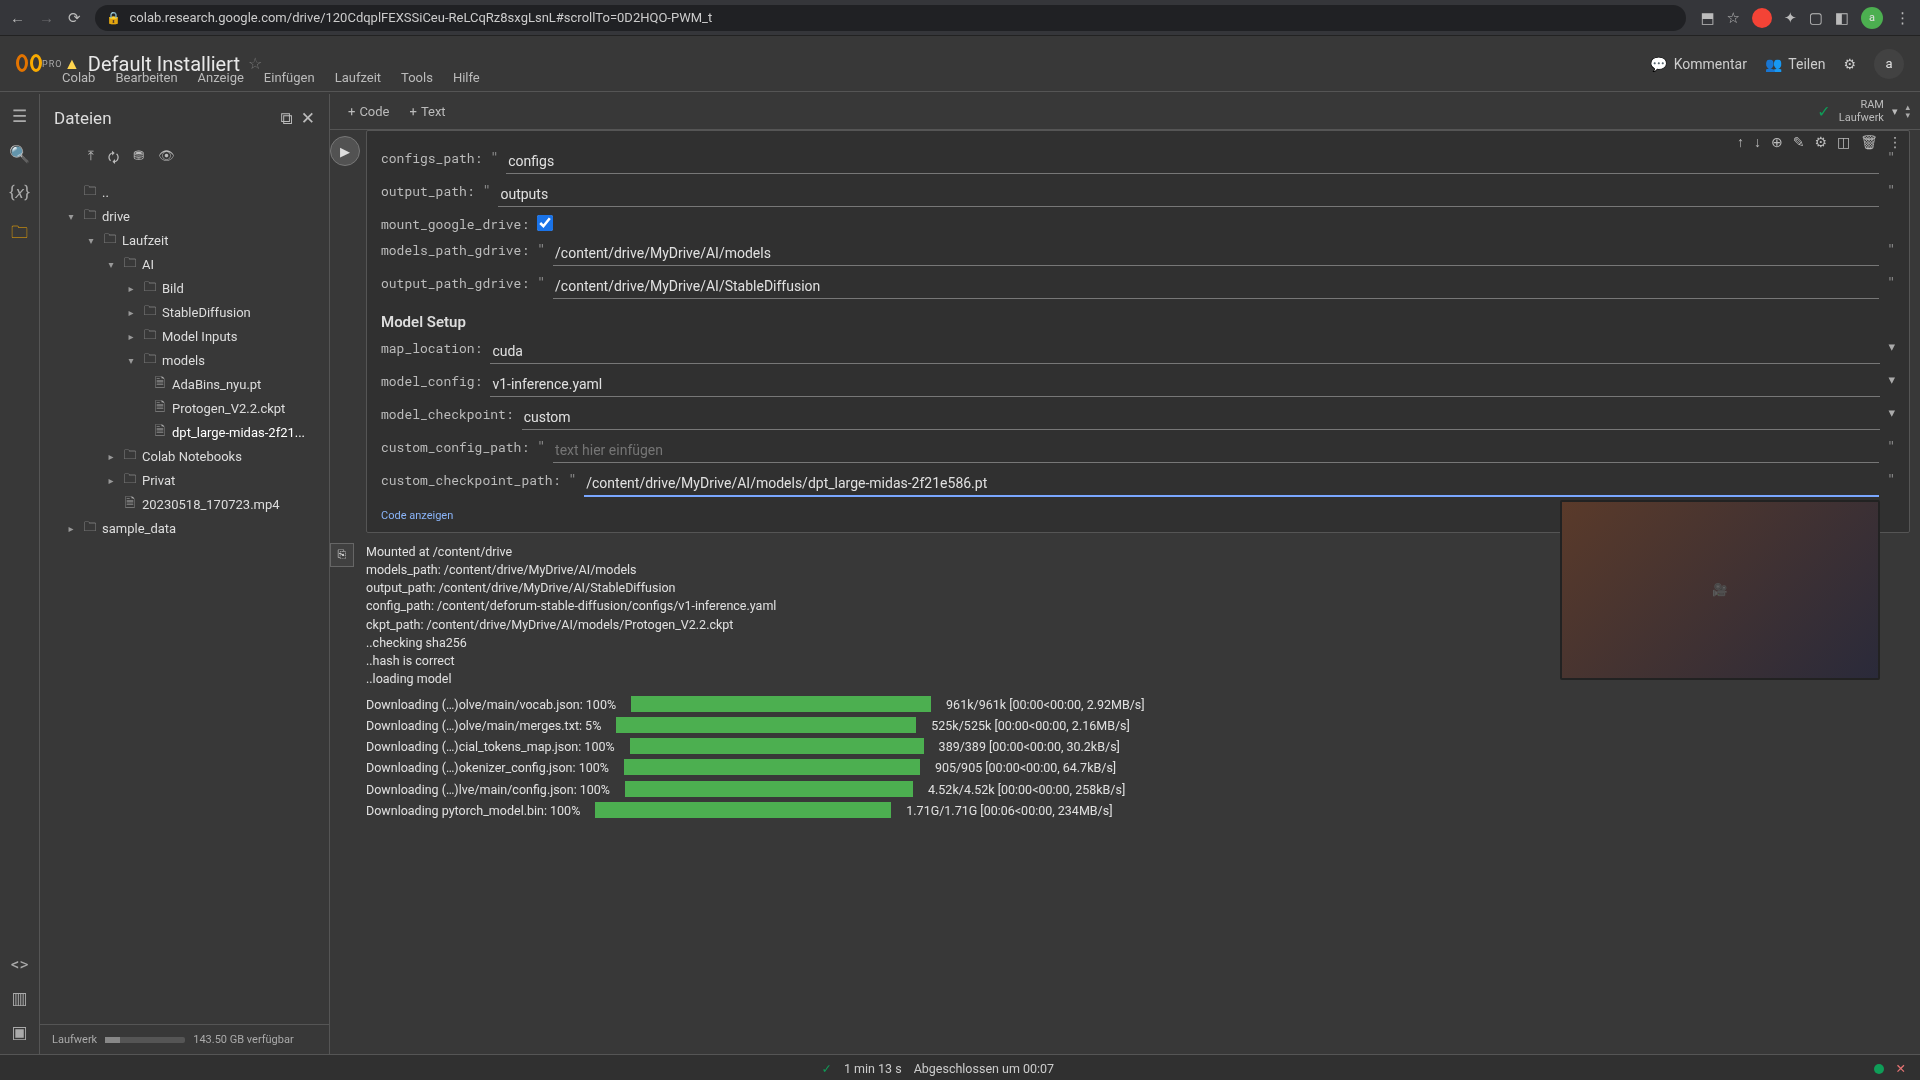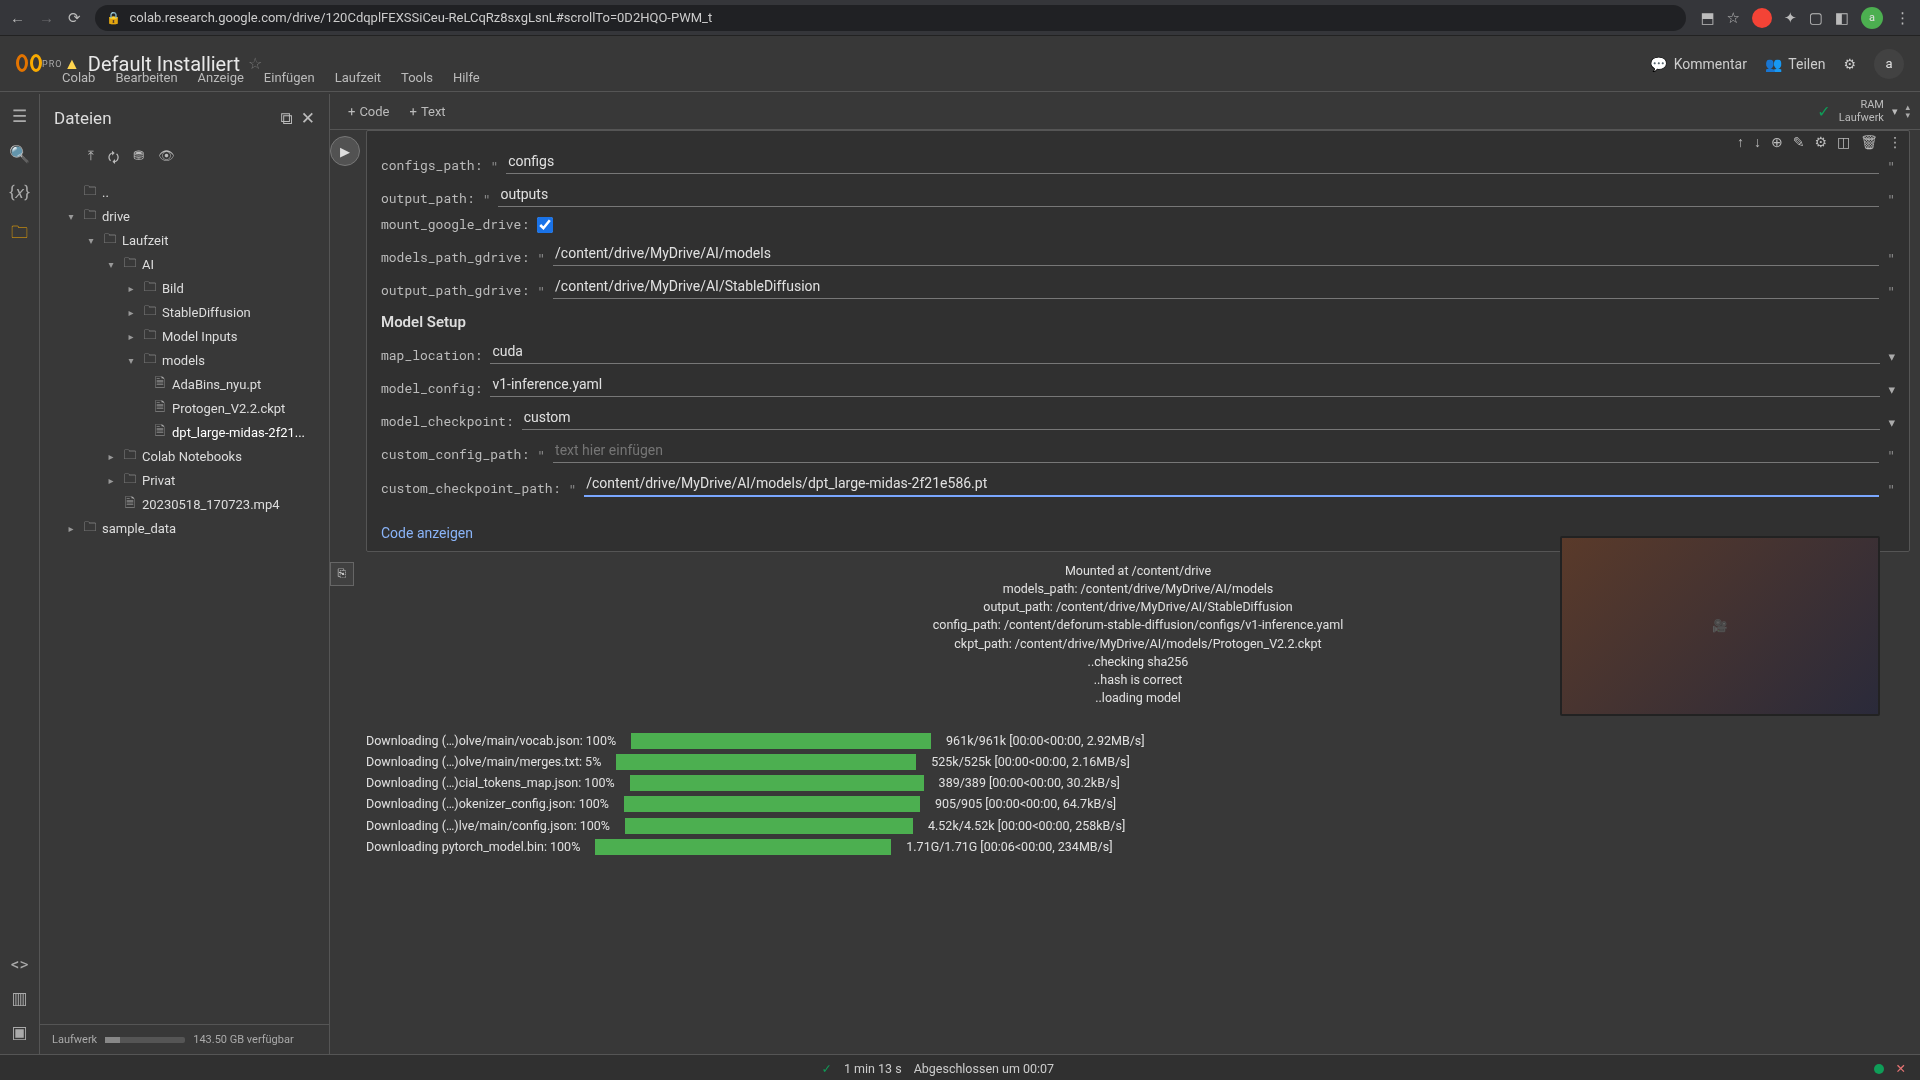--- a/index.html
+++ b/index.html
@@ -67,37 +67,37 @@
 .nb-scroll { flex:1; overflow: auto; background: #383838; }
 
 
 .cell { margin: 0 10px 10px 36px; position: relative; }
 .cell-gutter { position: absolute; left: -36px; top: 6px; }
 .run-btn { width: 30px; height: 30px; border-radius: 50%; background: #525252; border: 1px solid #777; display: flex; align-items: center; justify-content: center; color: #ddd; cursor: pointer; }
 .cell-actions { position: absolute; right: 8px; top: 4px; display: flex; gap: 10px; color: #bbb; font-size: 14px; }
 .cell-actions span { cursor: pointer; }
 .cell-body { background: #303030; border: 1px solid #555; border-radius: 2px; padding: 10px 14px; }
 
-.form-row { display: flex; align-items: flex-end; margin: 8px 0; gap: 8px; }
+.form-row { display: flex; align-items: flex-start; margin: 8px 0; gap: 8px; }
 .form-label { font-family: 'Roboto Mono', monospace; font-size: 13px; color: #bbb; }
 .form-quote { color: #888; font-family: monospace; }
 .form-input { flex: 1; background: transparent; border: none; border-bottom: 1px solid #777; color: #e0e0e0; font-size: 14px; padding: 4px 2px; outline: none; }
 .form-input.active { border-bottom: 2px solid #7aa7ff; }
 .form-checkbox { width: 16px; height: 16px; accent-color: #1a73e8; }
 .form-select { flex: 1; background: transparent; border: none; border-bottom: 1px solid #777; color: #e0e0e0; font-size: 14px; padding: 4px 2px; }
 .sel-chev { color: #aaa; }
 
 .section-title { font-weight: 600; font-size: 15px; margin: 14px 0 6px 0; color: #ddd; }
-.code-link { color: #8ab4f8; font-size: 14px; margin-top: 28px; cursor: pointer; }
+.code-link { color: #8ab4f8; font-size: 11px; margin-top: 12px; cursor: pointer; }
 
 
 .output { margin: 6px 10px 10px 36px; position: relative; font-family: 'Roboto Mono', monospace; font-size: 12.5px; color: #e0e0e0; line-height: 1.45; }
 .out-btn { position: absolute; left: -36px; top: 0; width: 24px; height: 24px; border: 1px solid #666; background: #404040; display: flex; align-items: center; justify-content: center; cursor: pointer; font-size: 11px; }
-.plain-out { white-space: pre; margin-bottom: 25px; text-align: center; }
-.dl-row { display: flex; align-items: center; gap: 15px; margin: 3px 0; }
+.plain-out { white-space: pre; margin-bottom: 8px; }
+.dl-row { display: flex; gap: 15px; margin: 3px 0; }
 .dl-label { white-space: nowrap; }
 .dl-bar { height: 16px; background: #4caf50; }
 .dl-tail { white-space: nowrap; }
 
 .webcam { position: absolute; right: 30px; bottom: 140px; width: 320px; height: 180px; background: linear-gradient(135deg,#5a3a2a,#2a2a3a); border: 2px solid #222; border-radius: 2px; display:flex; align-items:center; justify-content:center; color:#999; }
 
 
 .status-bar { height: 28px; background: #303030; border-top: 1px solid #555; display: flex; align-items: center; padding: 0 14px; gap: 12px; font-size: 12.5px; color: #ccc; }
 .status-bar .ok { color: #0f9d58; }
 .status-bar .spacer { flex: 1; }

